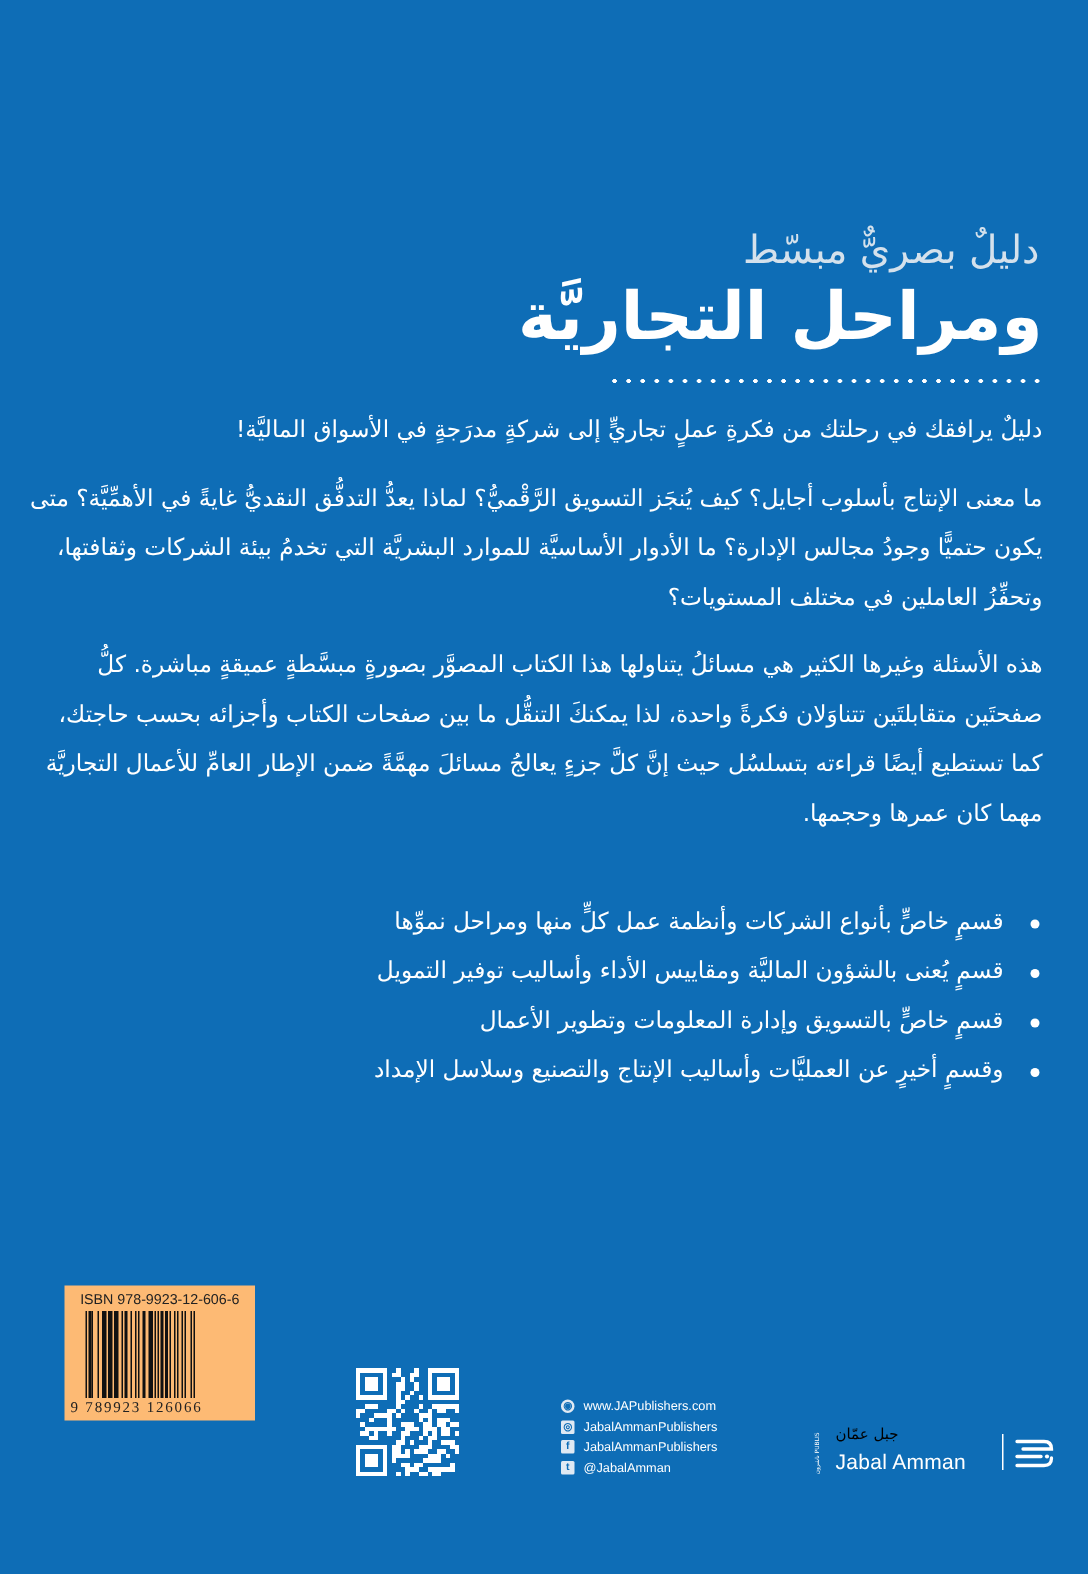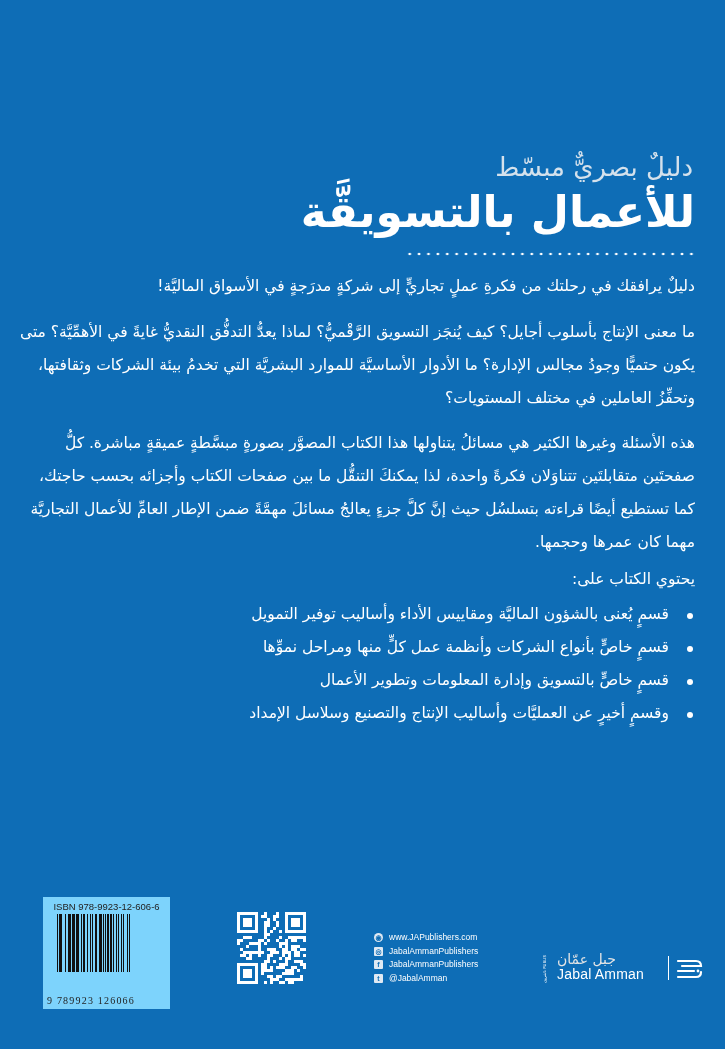--- a/index.html
+++ b/index.html
@@ -39,22 +39,22 @@
       position: absolute; right: 30px; top: 598px; width: 680px;
       direction: rtl; margin: 0; padding: 0; list-style: none;
       font-size: 15.5px; line-height: 33px;
     }
     .features li { position: relative; padding-right: 26px; }
     .features li::before {
       content: ""; position: absolute; right: 2px; top: 15px;
       width: 6px; height: 6px; border-radius: 50%; background: #fff;
     }
     .isbn-box {
-      position: absolute; left: 43px; top: 897px; width: 127px; height: 112px;
-      background: #7dd3fc; color: #222;
+      position: absolute; left: 43px; top: 857px; width: 127px; height: 90px;
+      background: #fdba74; color: #222;
     }
     .isbn-label {
       position: absolute; top: 4px; left: 0; right: 0; text-align: center;
       font-family: "Liberation Sans", sans-serif; font-size: 9.5px; color: #222;
     }
     .barcode {
       position: absolute; left: 14px; top: 17px; width: 106px; height: 58px;
       display: flex; align-items: stretch; gap: 0;
     }
     .barcode span { display: block; background: #111; }
@@ -75,21 +75,21 @@
     .social-row { display: flex; align-items: center; gap: 6px; white-space: nowrap; }
     .social-icon {
       width: 9px; height: 9px; display: inline-flex; align-items: center; justify-content: center;
       background: #dfe9f3; color: #0e6db6; font-size: 7px; font-weight: bold; border-radius: 1px;
     }
     .social-icon.round { border-radius: 50%; }
     .logo {
       position: absolute; left: 543px; top: 953px; width: 162px; height: 32px;
     }
     .logo-text-ar {
-      position: absolute; left: 14px; top: -2px; font-size: 14px; direction: rtl; color: #e5e5e5;
+      position: absolute; left: 14px; top: -2px; font-size: 10px; direction: rtl; color: #000000;
       white-space: nowrap;
     }
     .logo-text-en {
       position: absolute; left: 14px; top: 13px;
       font-family: "Liberation Sans", sans-serif; font-size: 14px; color: #fff; white-space: nowrap;
       letter-spacing: 0.2px;
     }
     .logo-side {
       position: absolute; left: 0; top: 2px; width: 8px; height: 28px;
       font-size: 4px; line-height: 4px; color: #fff; writing-mode: vertical-rl; transform: rotate(180deg);
@@ -97,31 +97,30 @@
     }
     .logo-divider { position: absolute; left: 125px; top: 3px; width: 1px; height: 24px; background: #fff; }
     .logo-mark { position: absolute; left: 131px; top: 2px; width: 30px; height: 28px; }
   </style>
 </head>
 <body>
 
 <div class="cover">
 
   <div class="subtitle">دليلٌ بصريٌّ مبسّط</div>
-  <div class="title">للأعمال بالتسويقَّة</div>
+  <div class="title">ومراحل التجاريَّة</div>
   <div class="dots"></div>
 
   <div class="body-text p2">ما معنى الإنتاج بأسلوب أجايل؟ كيف يُنجَز التسويق الرَّقْميُّ؟ لماذا يعدُّ التدفُّق النقديُّ غايةً في الأهمِّيَّة؟ متى يكون حتميًّا وجودُ مجالس الإدارة؟ ما الأدوار الأساسيَّة للموارد البشريَّة التي تخدمُ بيئة الشركات وثقافتها، وتحفِّزُ العاملين في مختلف المستويات؟</div>
   <div class="body-text p1">دليلٌ يرافقك في رحلتك من فكرةِ عملٍ تجاريٍّ إلى شركةٍ مدرَجةٍ في الأسواق الماليَّة!</div>
   <div class="body-text p3">هذه الأسئلة وغيرها الكثير هي مسائلُ يتناولها هذا الكتاب المصوَّر بصورةٍ مبسَّطةٍ عميقةٍ مباشرة. كلُّ صفحتَين متقابلتَين تتناوَلان فكرةً واحدة، لذا يمكنكَ التنقُّل ما بين صفحات الكتاب وأجزائه بحسب حاجتك، كما تستطيع أيضًا قراءته بتسلسُل حيث إنَّ كلَّ جزءٍ يعالجُ مسائلَ مهمَّةً ضمن الإطار العامِّ للأعمال التجاريَّة مهما كان عمرها وحجمها.</div>
-  <div class="body-text contains-head">يحتوي الكتاب على:</div>
 
   <ul class="features">
+    <li>قسمٍ خاصٍّ بأنواع الشركات وأنظمة عمل كلٍّ منها ومراحل نموِّها</li>
     <li>قسمٍ يُعنى بالشؤون الماليَّة ومقاييس الأداء وأساليب توفير التمويل</li>
-    <li>قسمٍ خاصٍّ بأنواع الشركات وأنظمة عمل كلٍّ منها ومراحل نموِّها</li>
     <li>قسمٍ خاصٍّ بالتسويق وإدارة المعلومات وتطوير الأعمال</li>
     <li>وقسمٍ أخيرٍ عن العمليَّات وأساليب الإنتاج والتصنيع وسلاسل الإمداد</li>
   </ul>
 
   <div class="isbn-box">
     <div class="isbn-label">ISBN 978-9923-12-606-6</div>
     <div class="barcode" id="barcode">
         <span style="width: 0.9px;"></span>
         <span class="g" style="width: 0.9px;"></span>
         <span style="width: 1.8px;"></span>

